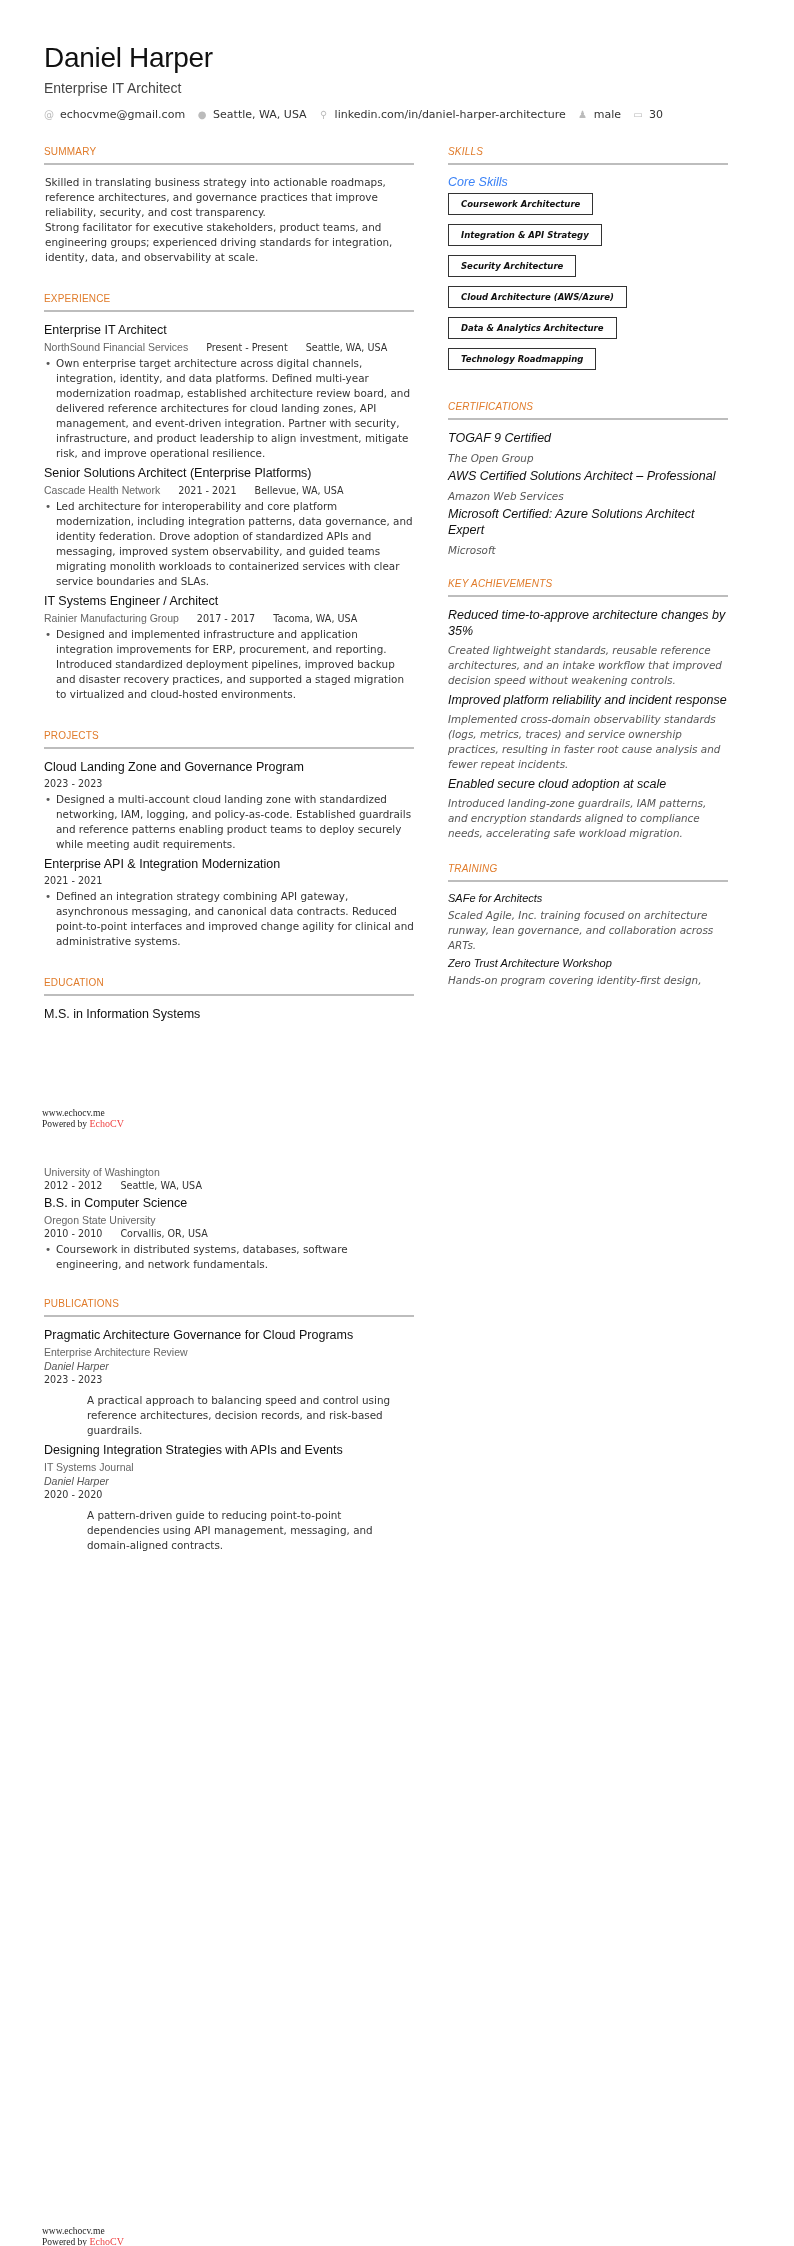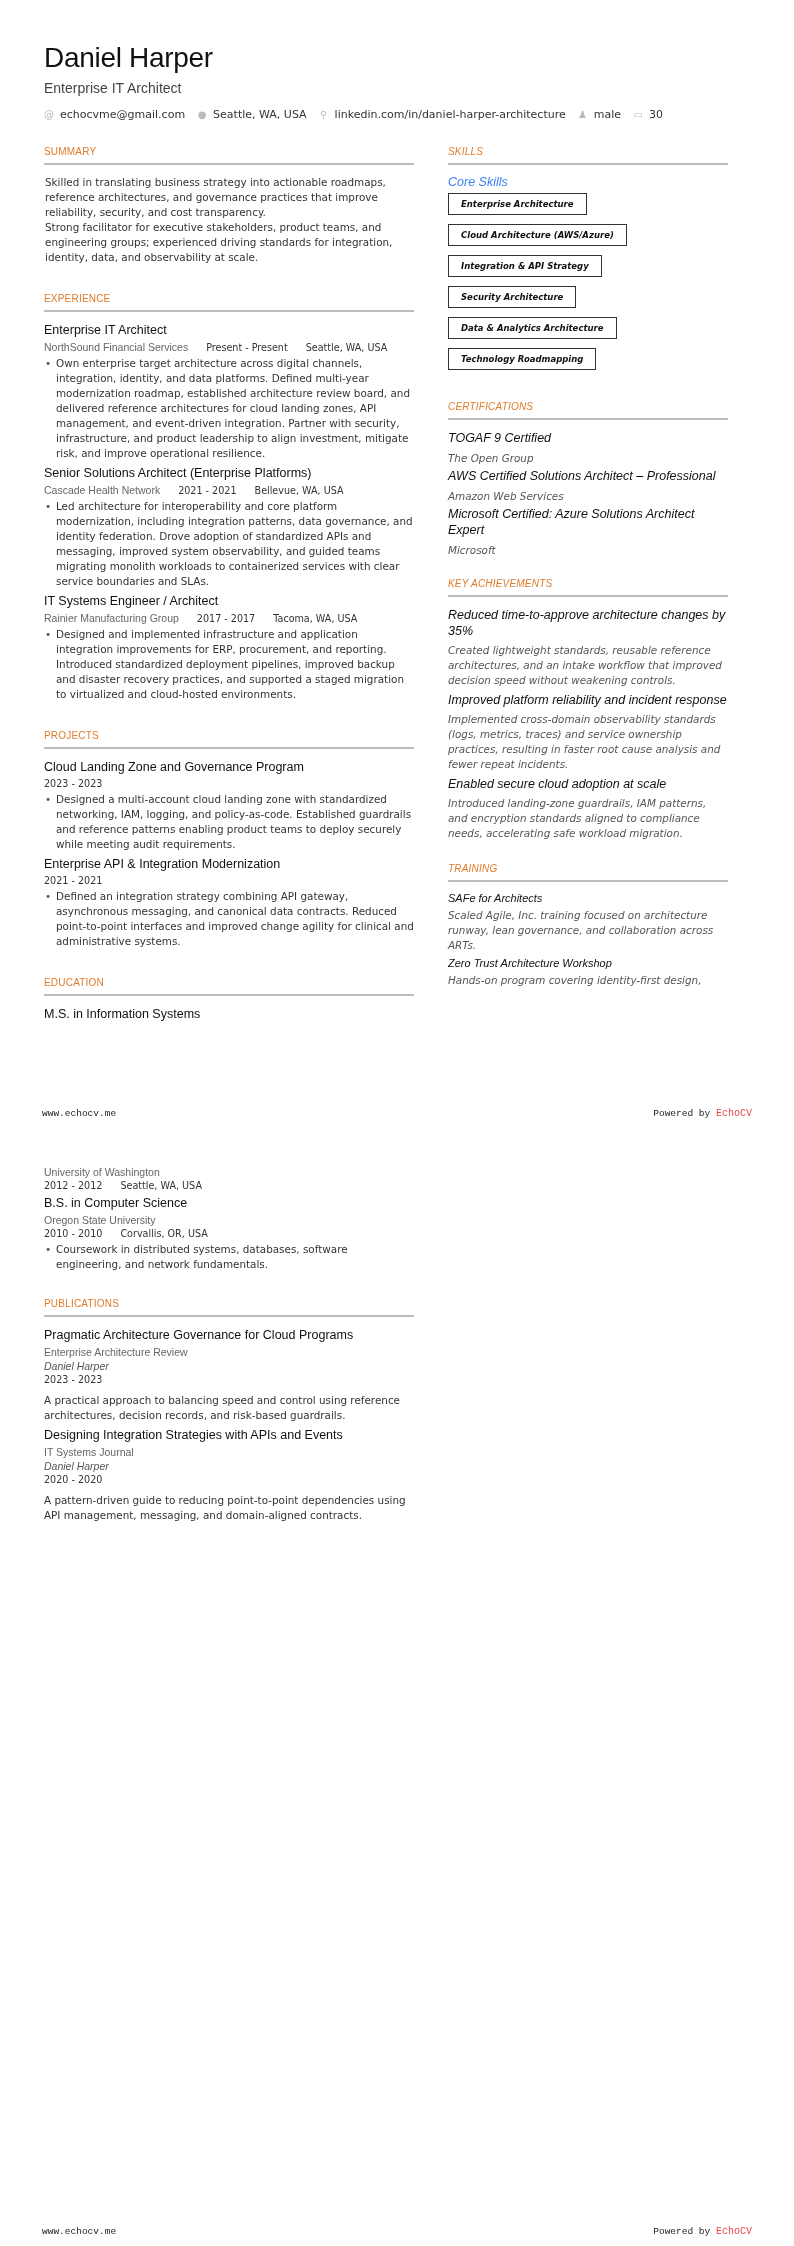--- a/index.html
+++ b/index.html
@@ -23,29 +23,29 @@
   .para { font-size: 10.4px; line-height: 15px; color: #333; padding-left: 1px; }
   .entry-title { font-family: "Liberation Sans", sans-serif; font-size: 12.5px; color: #111; margin-top: 4px; line-height: 17px; }
   .meta { font-family: "Liberation Sans", sans-serif; font-size: 10.5px; color: #666; margin-top: 2px; display: flex; align-items: baseline; }
   .meta .dates { font-family: "DejaVu Sans", sans-serif; font-size: 9.6px; color: #333; margin-left: 18px; }
   .meta .loc { font-family: "DejaVu Sans", sans-serif; font-size: 9.6px; color: #333; margin-left: 18px; }
   .dates-line { font-size: 9.6px; color: #333; margin-top: 2px; }
   .bullets { list-style: none; margin-top: 3px; margin-bottom: 4px; }
   .bullets li { font-size: 10.4px; line-height: 15px; color: #333; padding-left: 12px; position: relative; }
   .bullets li::before { content: "•"; position: absolute; left: 1px; color: #555; }
   .author { font-family: "Liberation Sans", sans-serif; font-style: italic; font-size: 10.5px; color: #555; margin-top: 2px; }
-  .pub-desc { font-size: 10.4px; line-height: 15px; color: #333; margin-top: 8px; margin-bottom: 4px; }
+  .pub-desc { font-size: 10.4px; line-height: 15px; color: #333; margin-top: 8px; margin-bottom: 4px; margin-left: 43px; }
   .skill-group { font-family: "Liberation Sans", sans-serif; font-size: 12.5px; color: #3b82f6; margin-bottom: 4px; }
   .chips { display: flex; flex-wrap: wrap; }
   .chip { border: 1.3px solid #333; font-size: 8.5px; font-weight: bold; color: #111; padding: 5px 12px; margin: 0 8px 9px 0; }
   .rt-title { font-family: "Liberation Sans", sans-serif; font-size: 12.5px; color: #111; line-height: 16px; margin-top: 4px; }
   .rt-sub { font-size: 10.4px; color: #555; margin-top: 6px; margin-bottom: 4px; }
   .rt-desc { font-size: 10.4px; line-height: 15px; color: #555; margin-top: 4px; margin-bottom: 3px; }
   .tr-title { font-family: "Liberation Sans", sans-serif; font-size: 11px; color: #111; margin-top: 4px; }
-  .footer { position: absolute; left: 0; width: 794px; display: flex; justify-content: space-between; padding: 0 42px; font-family: Liberation Mono, monospace; font-size: 9.5px; color: #222; }
+  .footer { position: absolute; left: 0; width: 794px; display: flex; justify-content: space-between; padding: 0 42px; font-family: Liberation Serif, serif; font-size: 9.5px; color: #222; flex-direction: column; }
   .footer .pb b { font-weight: 400; font-size: 10px; color: #ef4444; }
 </style>
 </head>
 <body>
 
 <div class="hdr">
   <div class="name">Daniel Harper</div>
   <div class="role">Enterprise IT Architect</div>
   <div class="contacts">
     <div class="contact">
@@ -137,29 +137,29 @@
     <div class="sec-title">EDUCATION</div>
     <div class="entry-title">M.S. in Information Systems</div>
   </section>
 </div>
 
 <div class="col-right" style="top:146px;">
   <section>
     <div class="sec-title">SKILLS</div>
     <div class="skill-group">Core Skills</div>
     <div class="chips">
-      <span class="chip">Enterprise Architecture</span>
-    </div>
-    <div class="chips">
-        <span class="chip">Cloud Architecture (AWS/Azure)</span>
-      </div>
+      <span class="chip">Coursework Architecture</span>
+    </div>
     <div class="chips">
       <span class="chip">Integration &amp; API Strategy</span>
       <span class="chip">Security Architecture</span>
     </div>
+    <div class="chips">
+        <span class="chip">Cloud Architecture (AWS/Azure)</span>
+      </div>
     <div class="chips">
         <span class="chip">Data &amp; Analytics Architecture</span>
       </div>
     <div class="chips">
         <span class="chip">Technology Roadmapping</span>
       </div>
   </section>
 
   <section style="margin-top:22px;">
     <div class="sec-title">CERTIFICATIONS</div>

